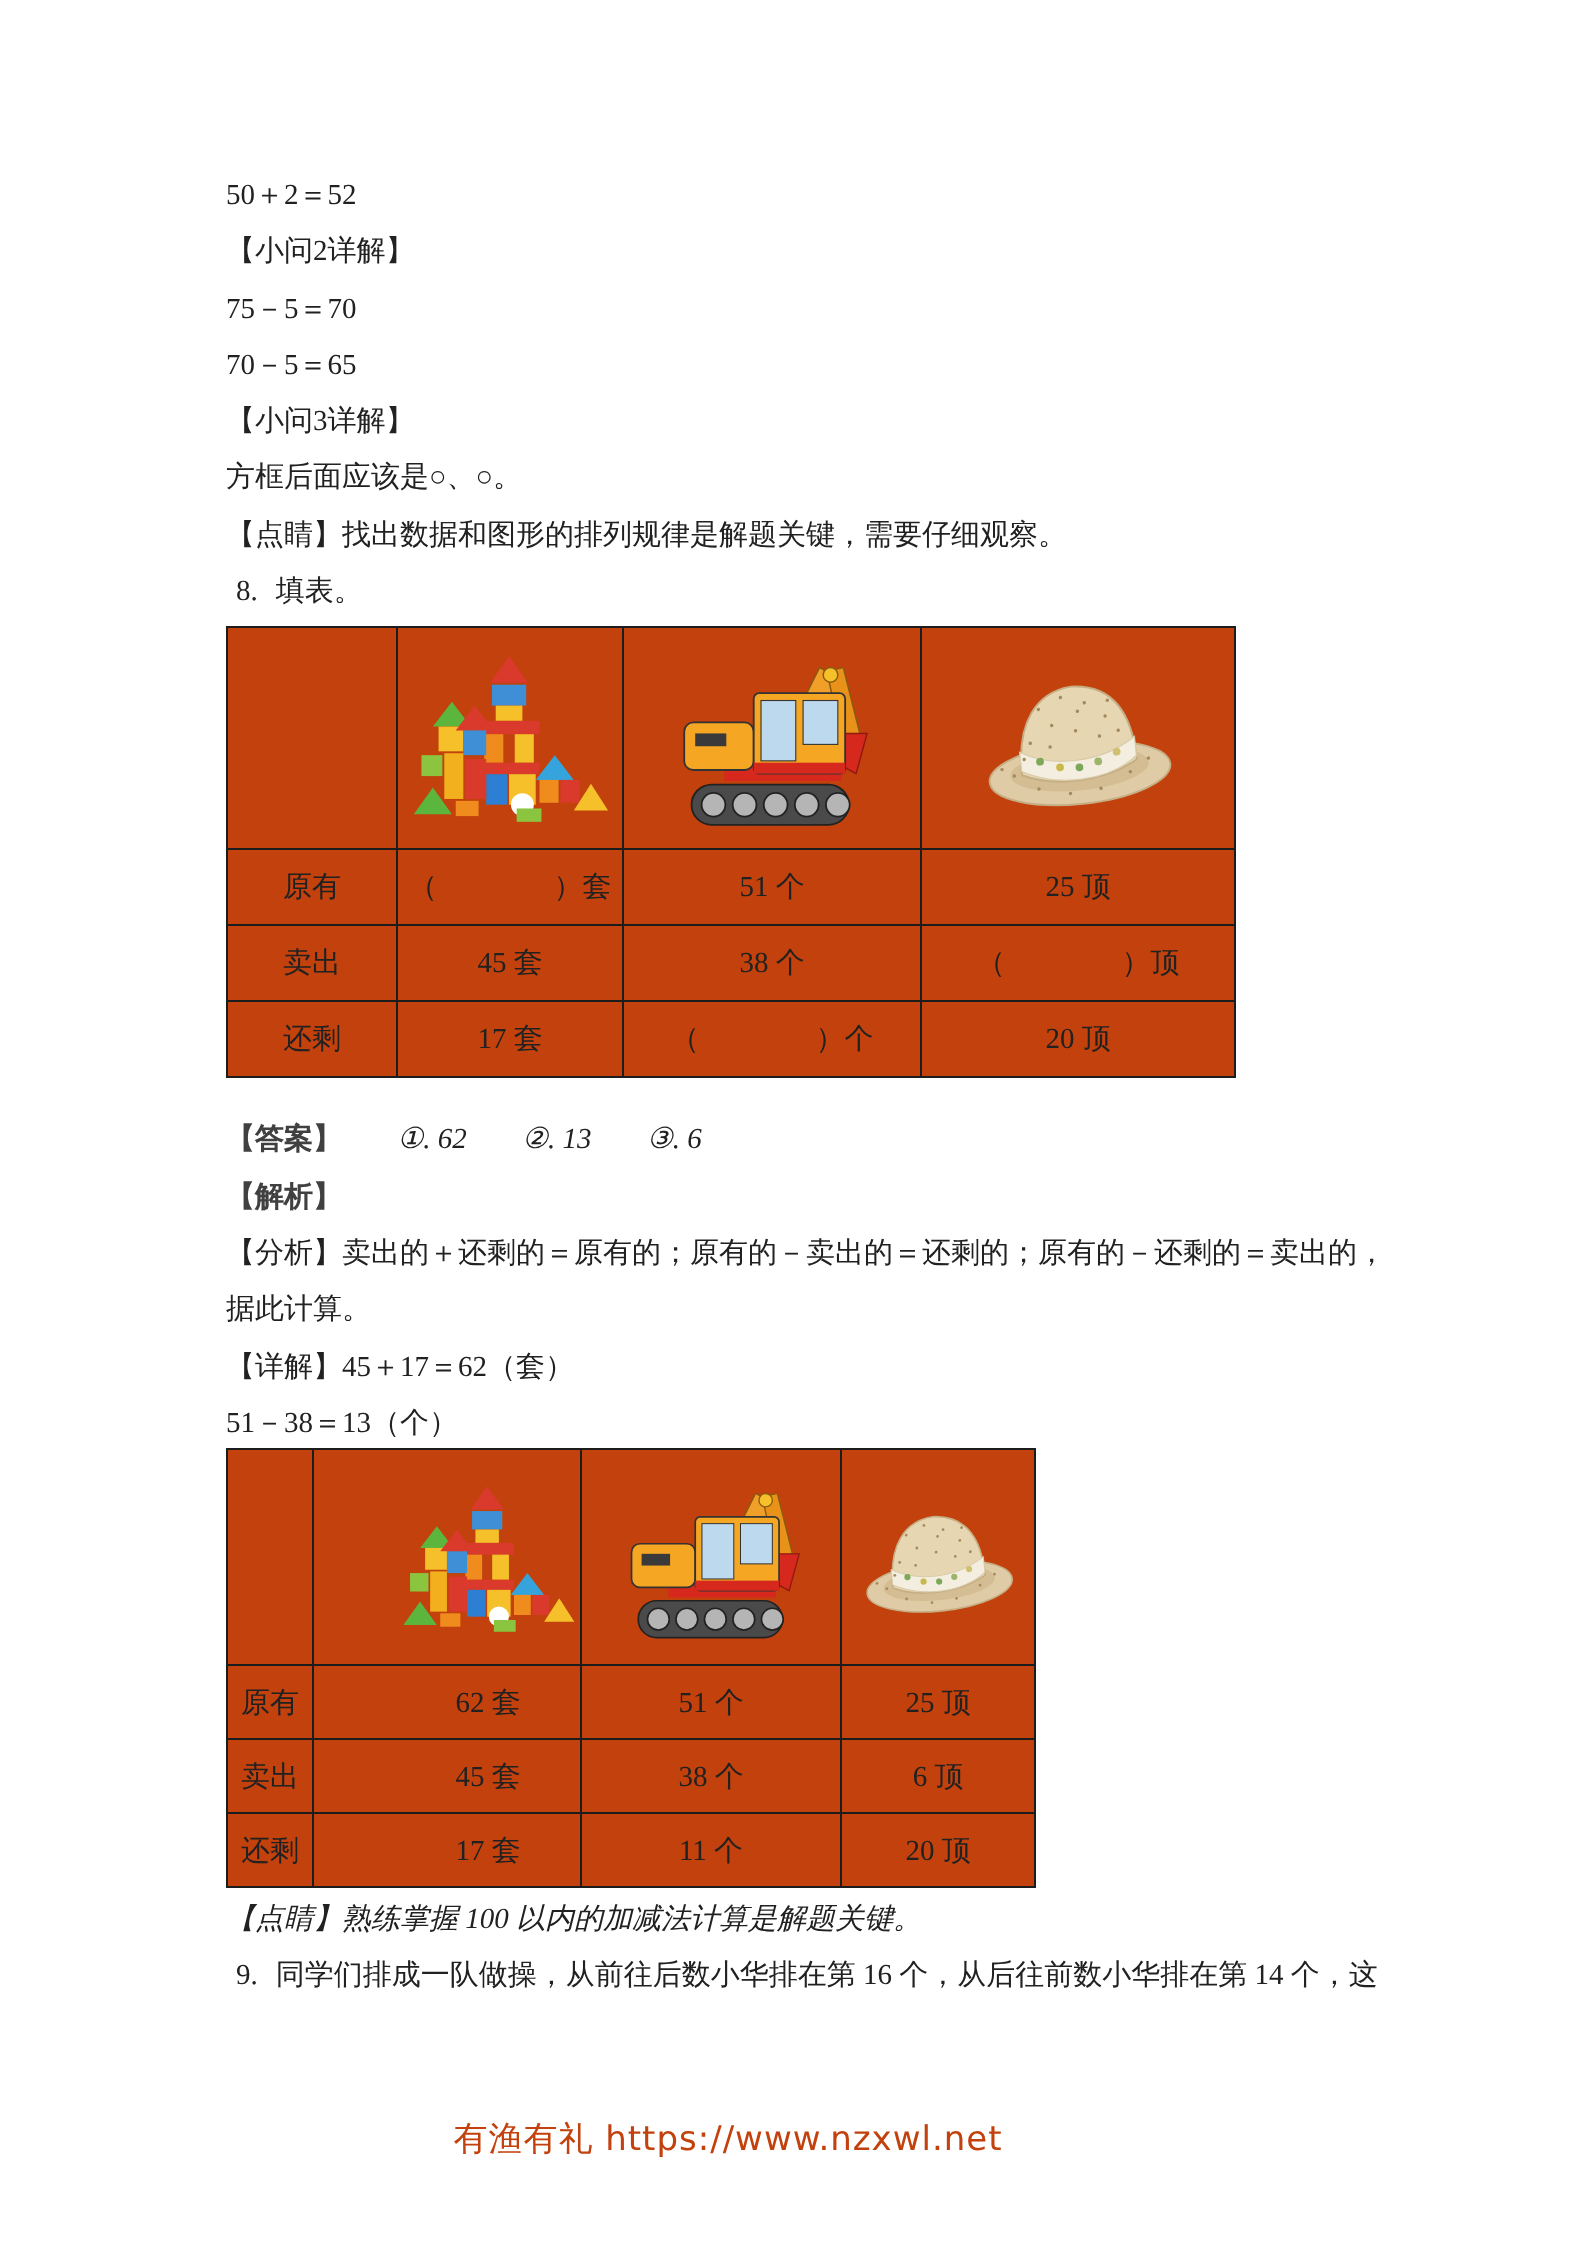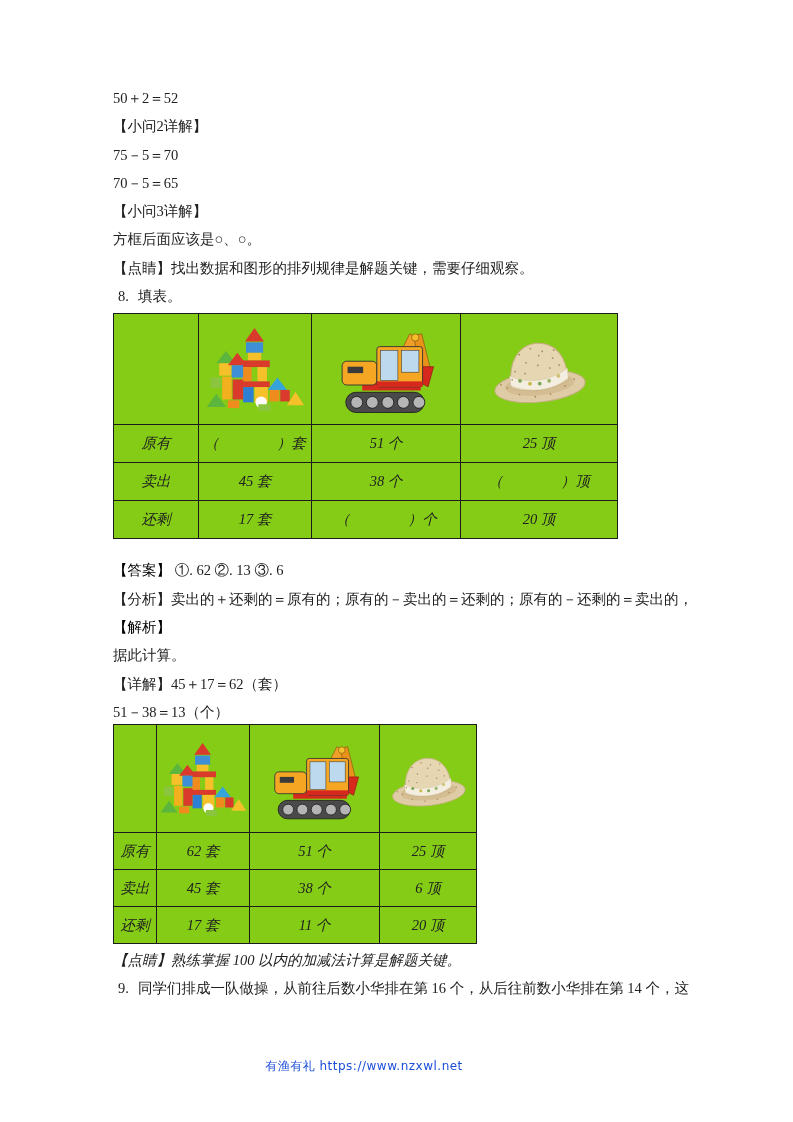--- a/index.html
+++ b/index.html
@@ -2,44 +2,44 @@
 <html><head>
 <meta charset="utf-8">
 <style>
   html,body{margin:0;padding:0;background:#ffffff;}
   .page{
     position:relative;width:728px;height:1122px;background:#ffffff;overflow:hidden;
     font-family:"Liberation Serif","DejaVu Serif",serif;color:#212121;
   }
   .content{position:absolute;left:113px;top:84px;width:585px;}
   .line{margin:0;font-size:14.5px;line-height:28.3px;white-space:nowrap;}
-  .hl{color:#000000;}
+  .hl{color:#404040;font-weight:bold;}
   .qtitle{margin-left:9px;}
   .qnum{padding-left:5px;}
   .qtext{margin-left:9px;}
   .answer-line{margin-top:17px;}
-  .ans-item{}
+  .ans-item{margin-left:24px;font-style:italic;}
   
   table{border-collapse:collapse;}
   td{border:1.5px solid #1c1c1c;text-align:center;vertical-align:middle;
-     font-size:14.5px;padding:0;background:#84cc16;font-style:italic;}
+     font-size:14.5px;padding:0;background:#c2410c;}
   .t1{margin-top:3px;}
   .t1 .c0{width:84px;}  .t1 .c1{width:112px;} .t1 .c2{width:148px;} .t1 .c3{width:156px;}
   .t1 .hdr td{height:110px;}
   .t1 .drow td{height:37px;}
   .t2{margin-top:-2px;}
-  .t2 .c0{width:42px;}  .t2 .c1{width:92px;}  .t2 .c2{width:129px;} .t2 .c3{width:96px;}
+  .t2 .c0{width:42px;}  .t2 .c1{width:92px;padding-left:41px;}  .t2 .c2{width:129px;} .t2 .c3{width:96px;}
   .t2 .hdr td{height:107px;}
   .t2 .drow td{height:36px;}
   .img-cell svg{display:block;margin:0 auto;}
   .tip-line{margin-top:2px;font-style:italic;}
   .footer{
     position:absolute;left:0;right:0;top:1058px;text-align:center;
     font-family:"DejaVu Sans","Liberation Sans",sans-serif;
-    font-size:12px;color:#1d4ed8;letter-spacing:0.5px;
+    font-size:17px;color:#c2410c;letter-spacing:0.5px;
   }
   .icon-defs{position:absolute;width:0;height:0;overflow:hidden;}
 </style>
 </head>
 <body>
 
 <svg class="icon-defs" xmlns="http://www.w3.org/2000/svg" aria-hidden="true">
   <defs>
     <g id="blocks">
       <polygon points="52,3 62,17 42,17" fill="#d93a2b"></polygon>
@@ -175,22 +175,22 @@
       </tr>
     </tbody>
       </table>
 
     <p class="line answer-line">
       <span class="hl">【答案】</span>
       <span class="ans-item">①. 62</span>
       <span class="ans-item">②. 13</span>
       <span class="ans-item">③. 6</span>
     </p>
+    <p class="line"><span class="hl">【解析】</span></p>
     <p class="line">【分析】卖出的＋还剩的＝原有的；原有的－卖出的＝还剩的；原有的－还剩的＝卖出的，</p>
-    <p class="line"><span class="hl">【解析】</span></p>
     <p class="line">据此计算。</p>
     <p class="line">【详解】45＋17＝62（套）</p>
     <p class="line">51－38＝13（个）</p>
 
     <table class="t2">
       <tbody>
           <tr class="hdr">
         <td class="c0"></td>
         <td class="c1 img-cell">
           <svg width="88" height="94" viewBox="0 0 105 92">

